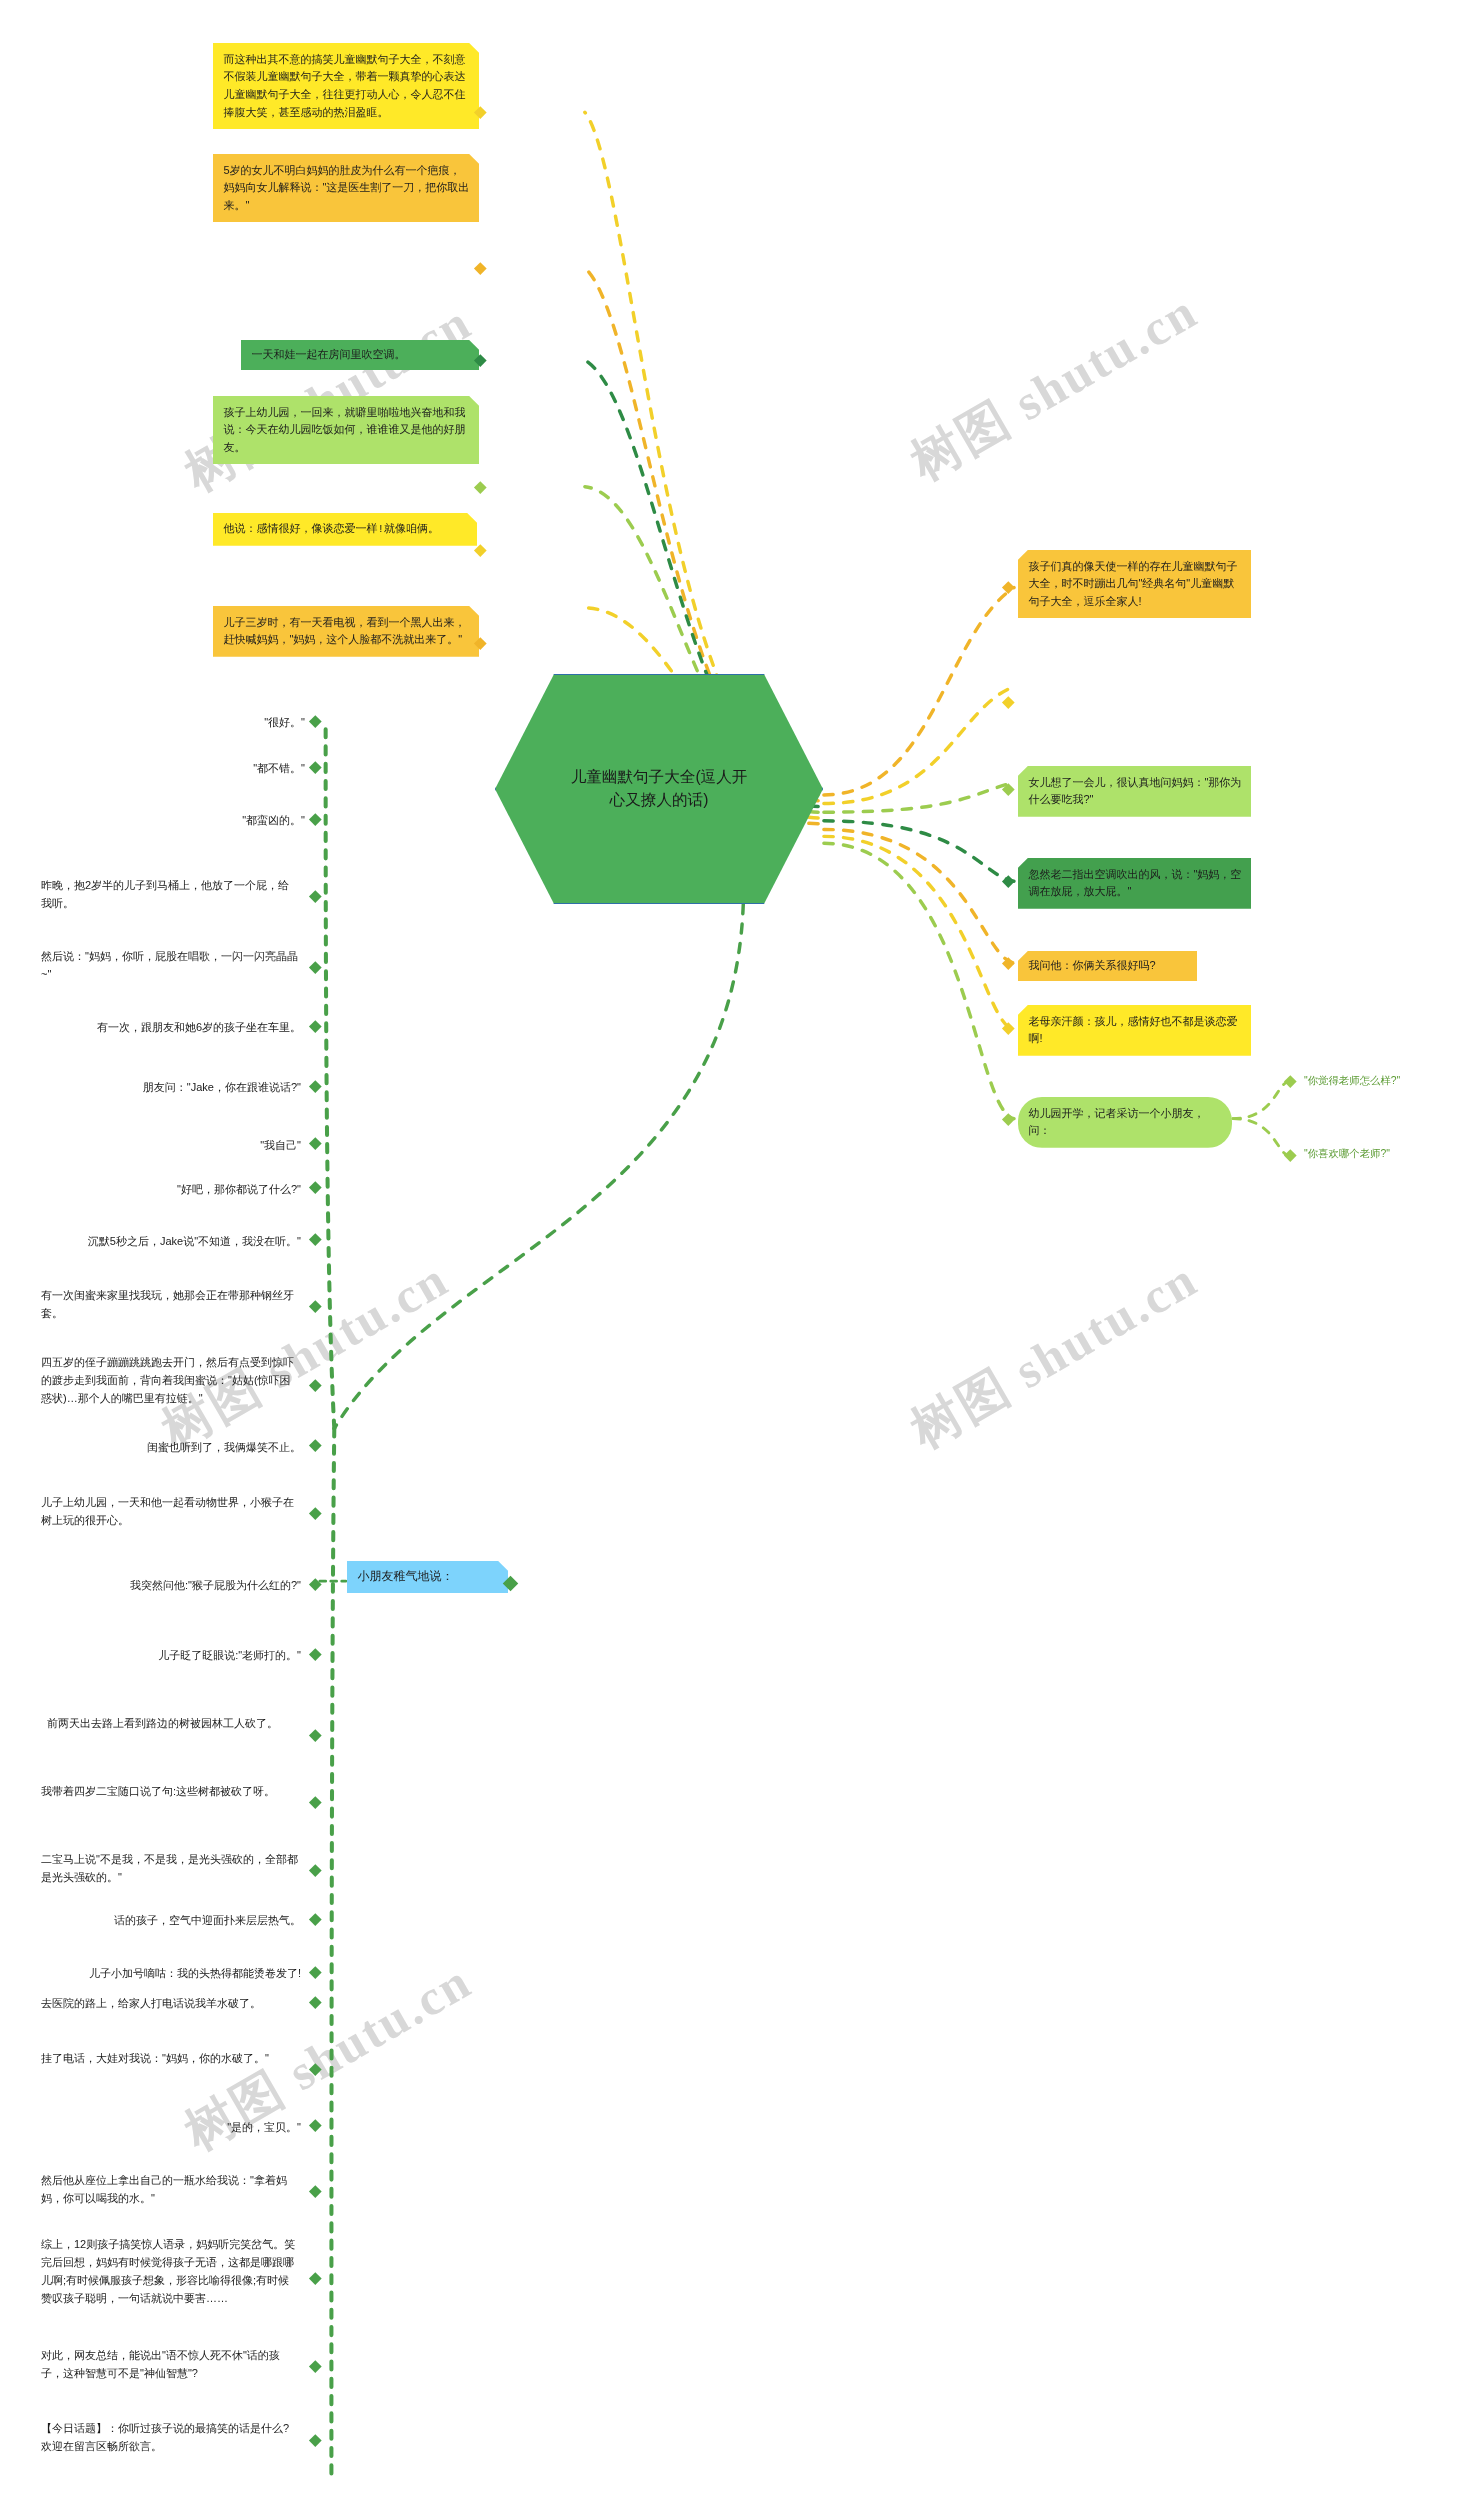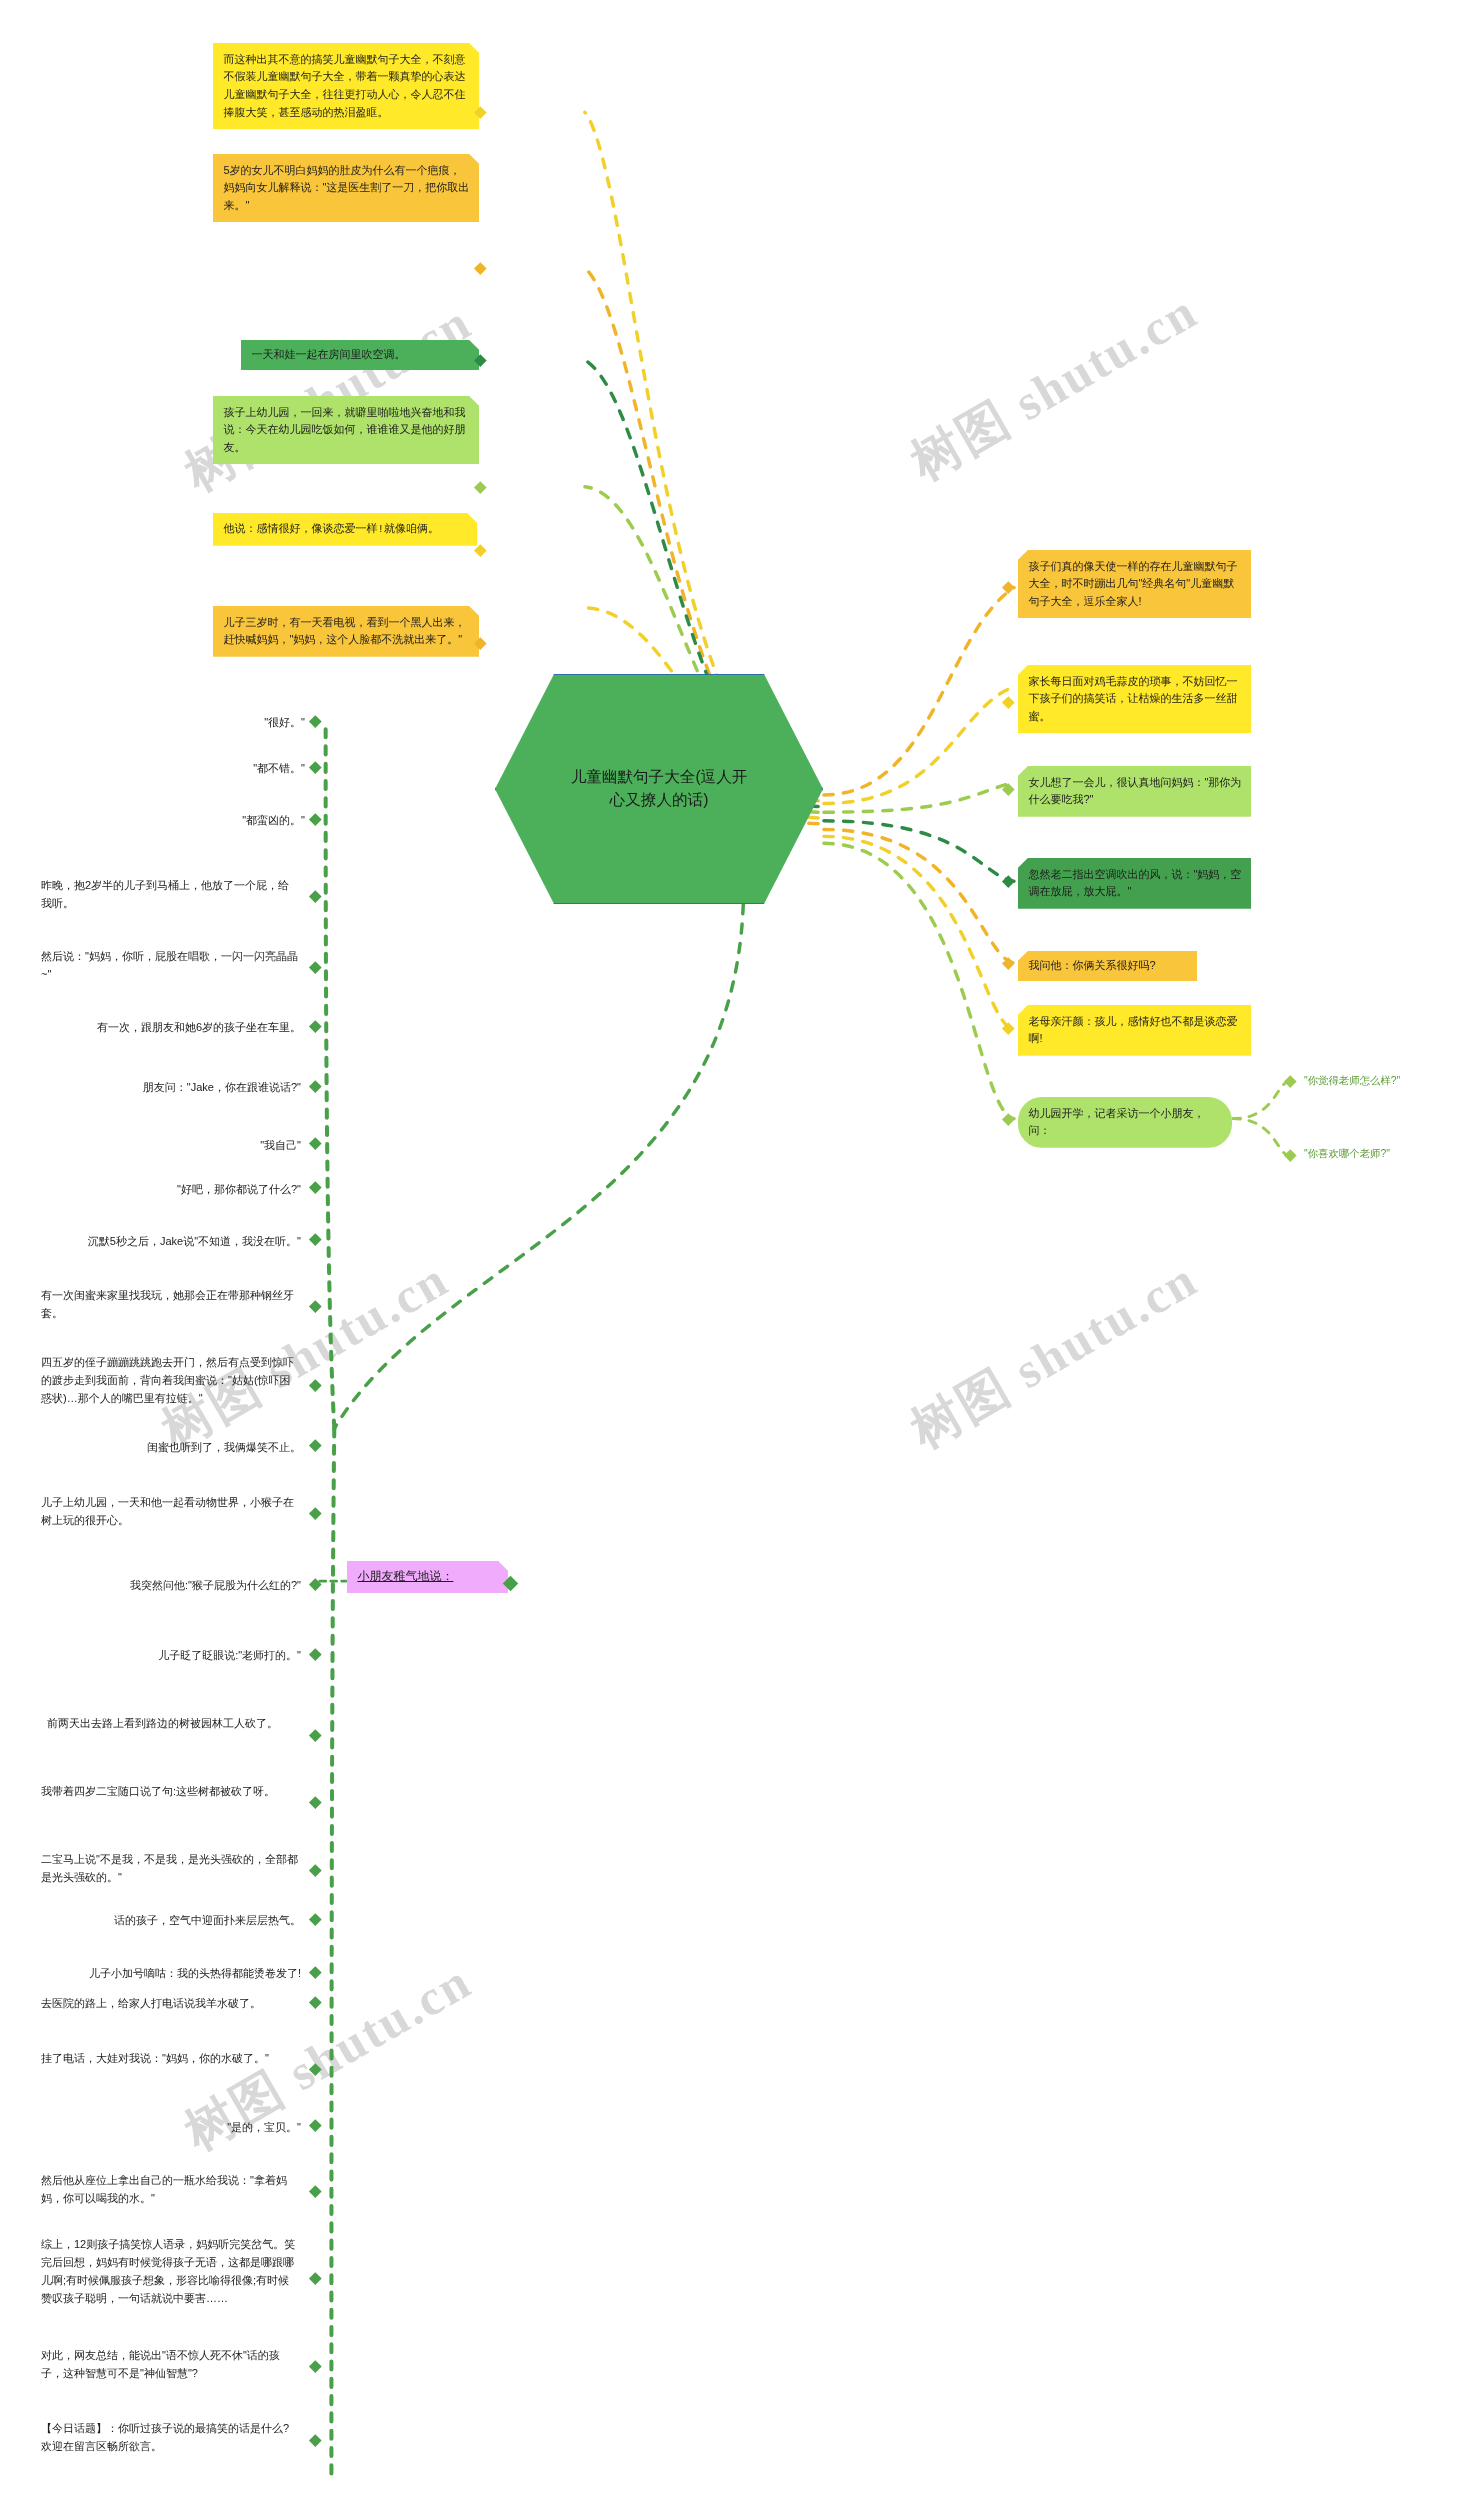--- a/index.html
+++ b/index.html
@@ -76,21 +76,21 @@
     clip-path: polygon(0 0, calc(100% - 9.8px) 0, 100% 9.8px, 100% 100%, 0 100%);
   }
   .card.notch-l {
     clip-path: polygon(9.8px 0, 100% 0, 100% 100%, 0 100%, 0 9.8px);
   }
   .card.c-yellow       { background: #ffe928; }
   .card.c-amber        { background: #f9c53b; }
   .card.c-lime         { background: #aee26a; }
   .card.c-green        { background: #4caf5a; }
   .card.c-green-dark   { background: #43a04e; }
-  .card.c-green-mid    { background: #f0abfc; text-decoration: underline; }
+  .card.c-green-mid    { background: #7dd3fc; }
 
   .card.single-line {
     padding-top: 6.3px;
     padding-bottom: 6.3px;
   }
 
   
   .leaf {
     position: absolute;
     z-index: 3;
@@ -201,23 +201,20 @@
   <div class="card notch-r c-amber" style="left:213px; top:606px; width:266px;">
     <span>儿子三岁时，有一天看电视，看到一个黑人出来，赶快喊妈妈，"妈妈，这个人脸都不洗就出来了。"</span>
   </div>
   <div class="dia d-amber" style="left:476px; top:639px;"></div>
 
   <div class="card notch-l c-amber" style="left:1018px; top:550px; width:233px;">
     <span>孩子们真的像天使一样的存在儿童幽默句子大全，时不时蹦出几句"经典名句"儿童幽默句子大全，逗乐全家人!</span>
   </div>
   <div class="dia d-amber" style="left:1004px; top:583px;"></div>
 
-  <div class="card notch-l c-yellow" style="left:1018px; top:665px; width:233px;">
-    <span>家长每日面对鸡毛蒜皮的琐事，不妨回忆一下孩子们的搞笑话，让枯燥的生活多一丝甜蜜。</span>
-  </div>
   <div class="dia d-yellow" style="left:1004px; top:698px;"></div>
 
   <div class="card notch-l c-lime" style="left:1018px; top:766px; width:233px;">
     <span>女儿想了一会儿，很认真地问妈妈："那你为什么要吃我?"</span>
   </div>
   <div class="dia d-lime" style="left:1004px; top:785px;"></div>
 
   <div class="card notch-l c-green-dark" style="left:1018px; top:858px; width:233px;">
     <span>忽然老二指出空调吹出的风，说："妈妈，空调在放屁，放大屁。"</span>
   </div>

